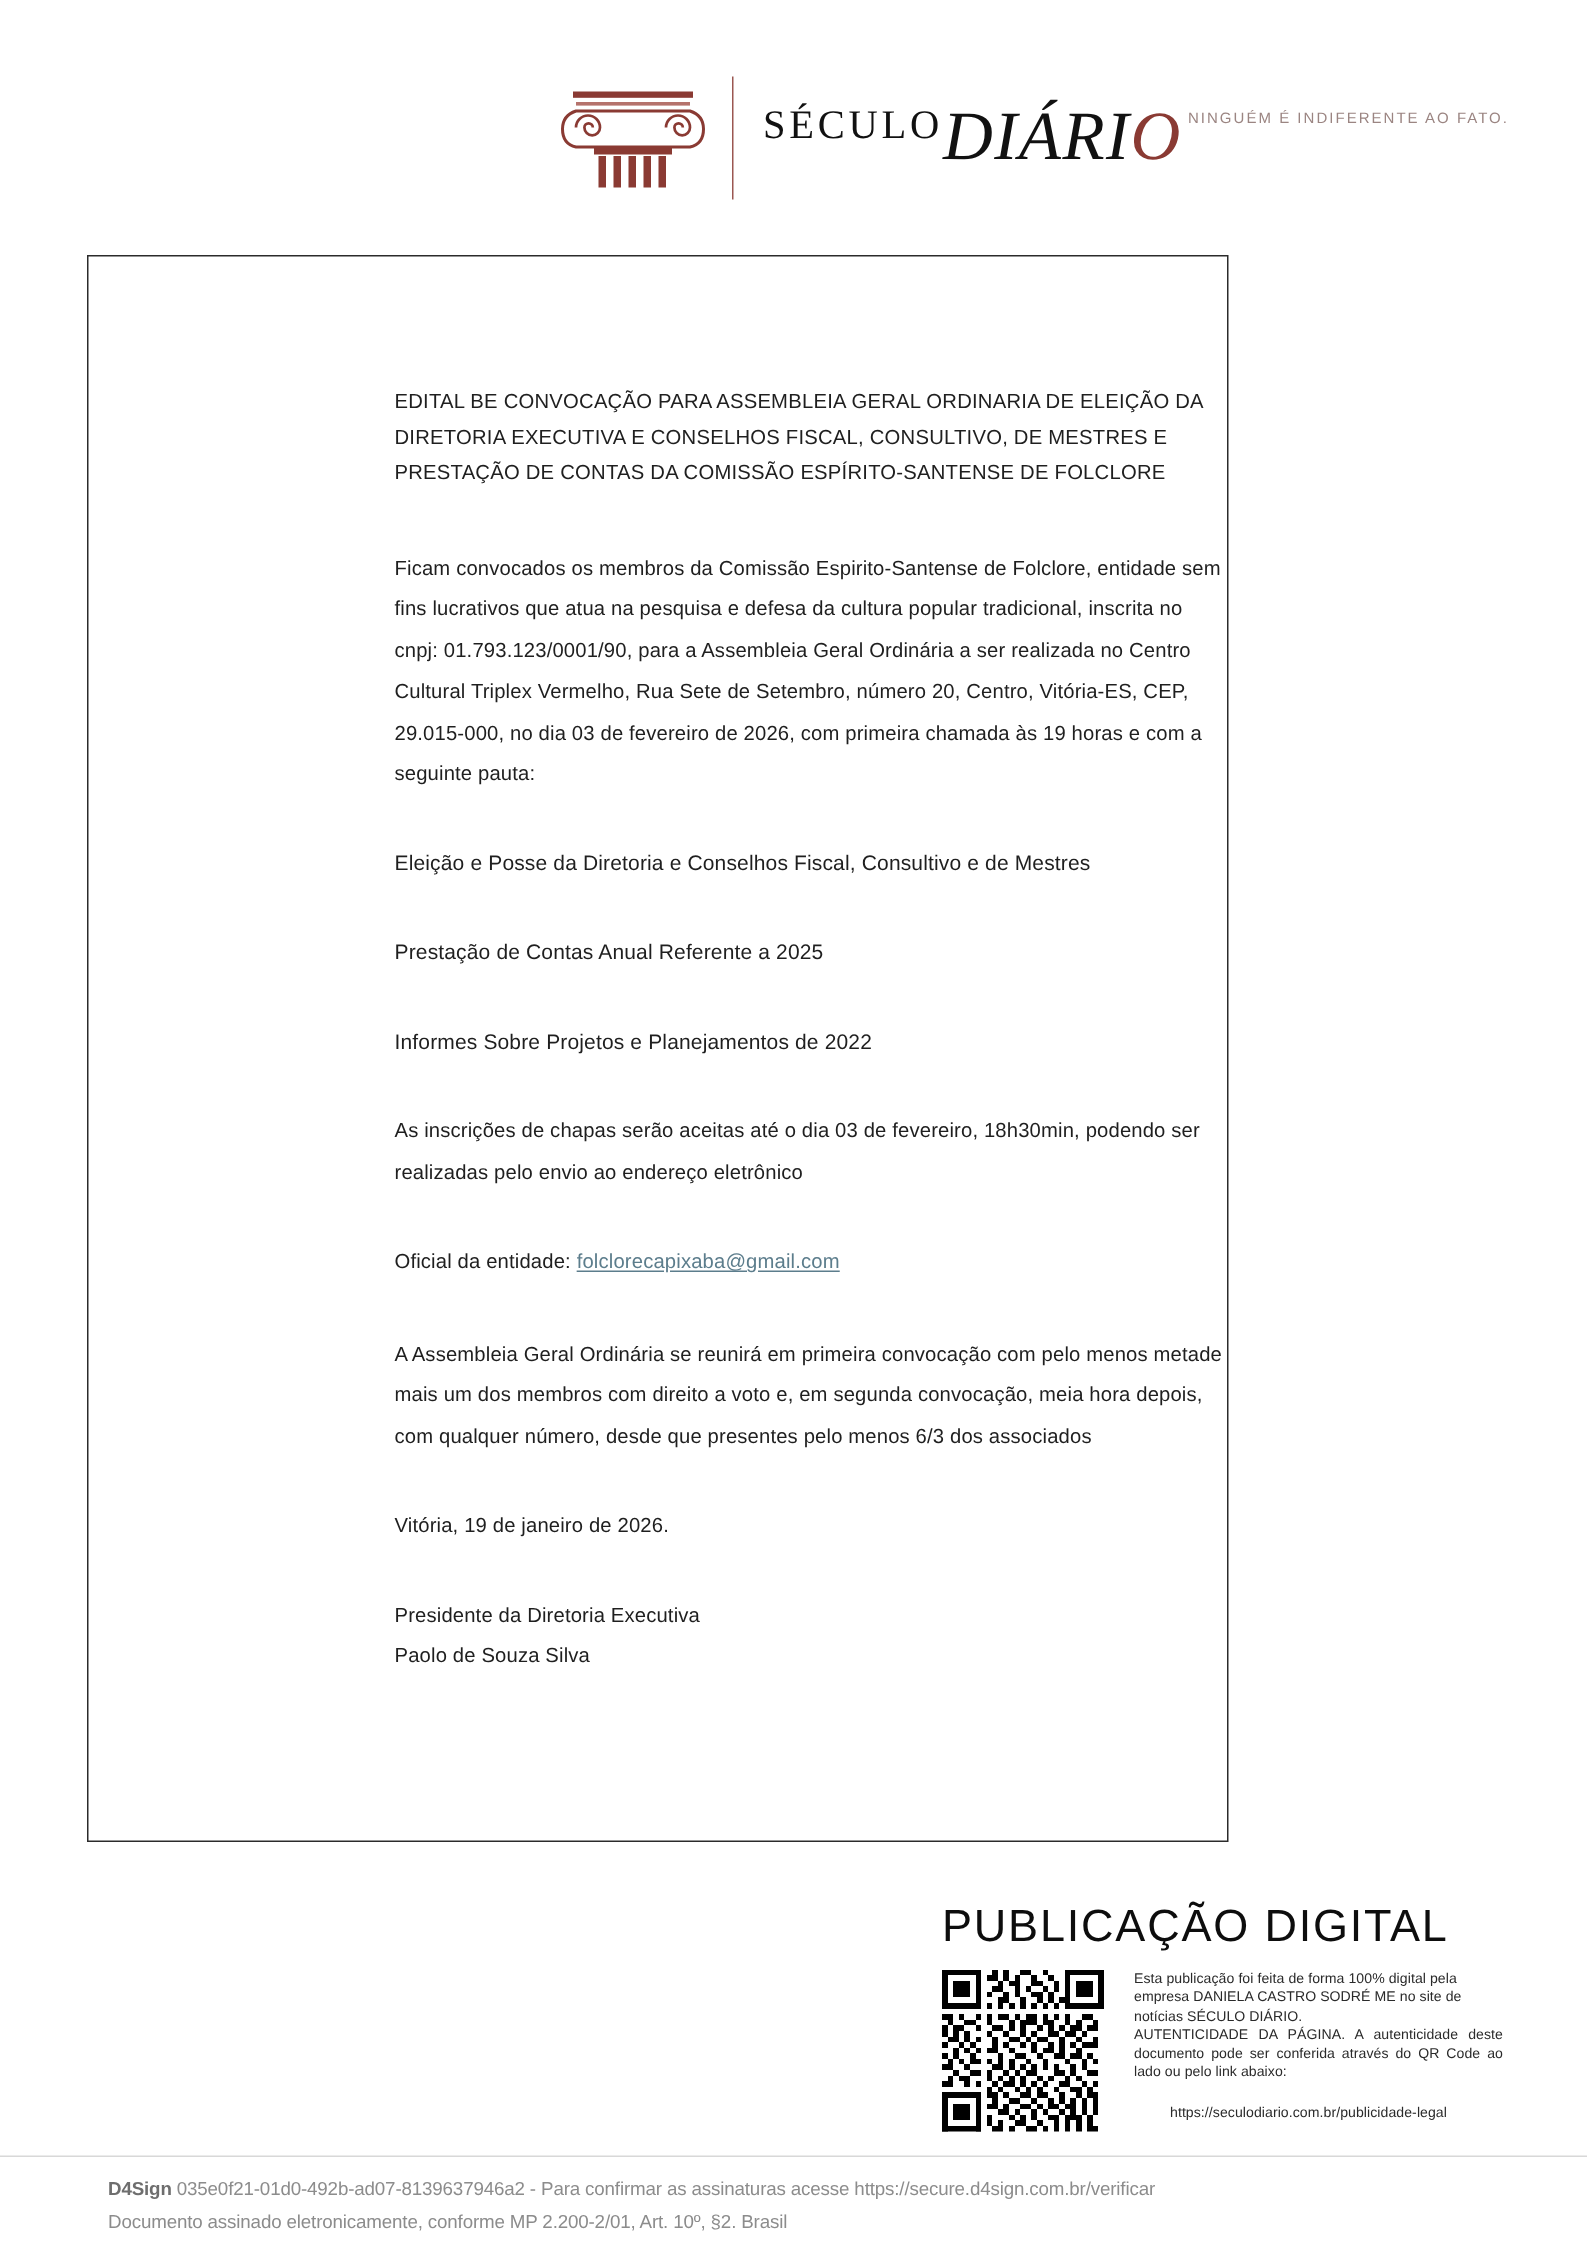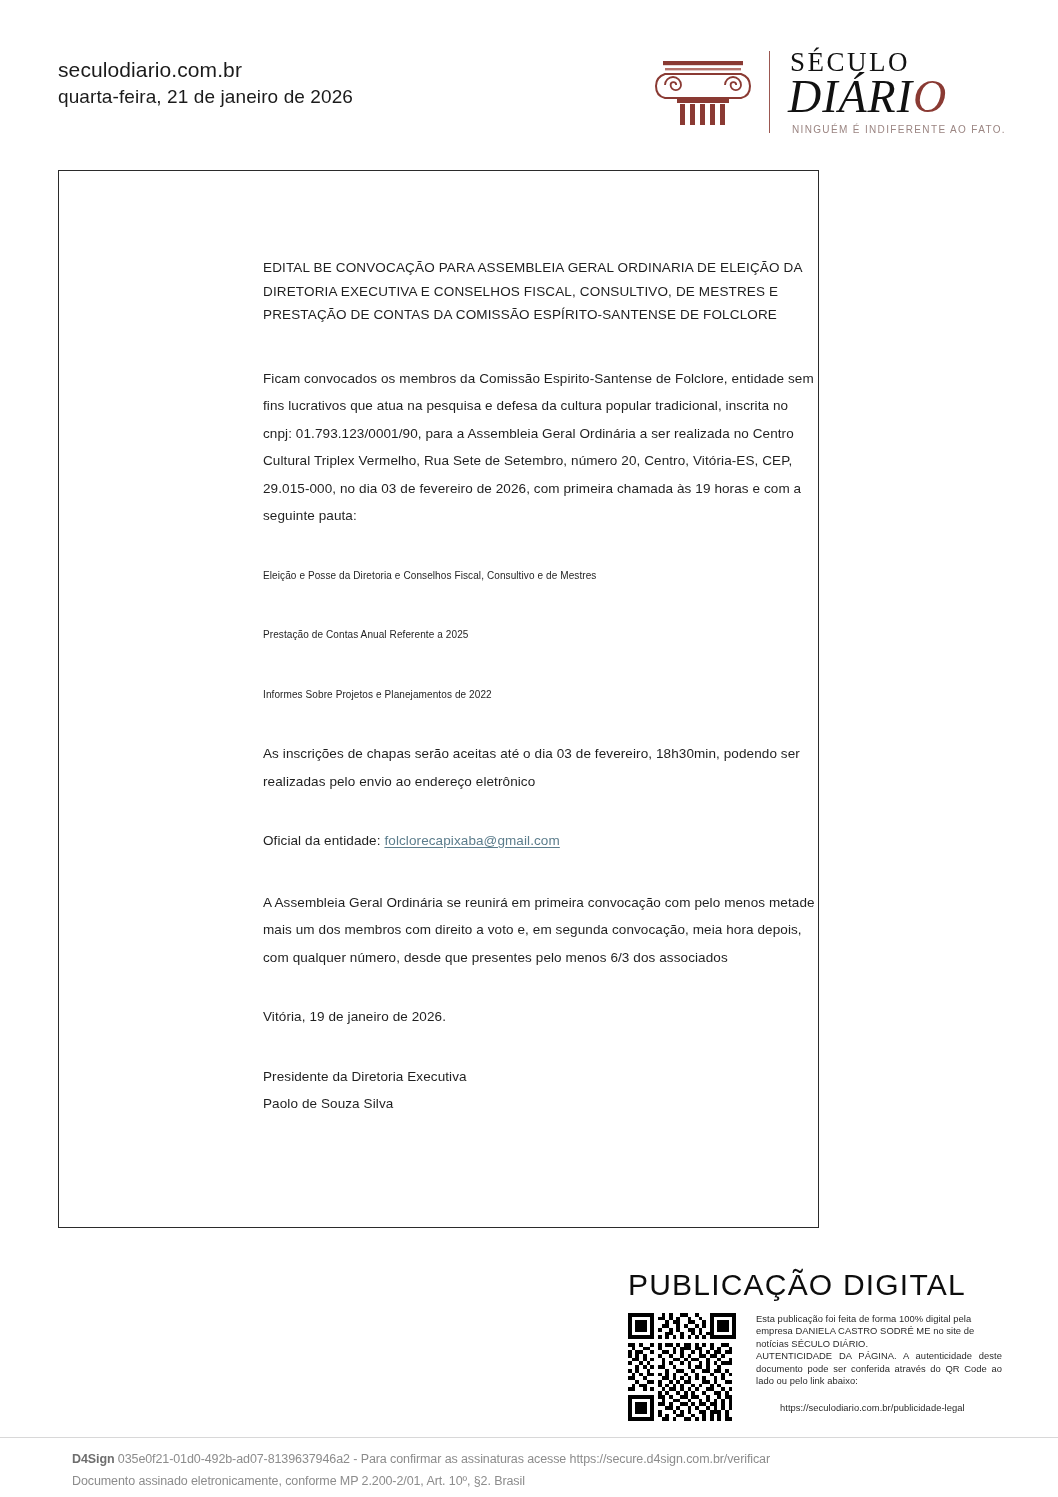--- a/index.html
+++ b/index.html
@@ -61,21 +61,20 @@
   }
   .brand-rule {
     width: 1px;
     height: 82px;
     background: #8a3a33;
     margin: 0 18px 0 14px;
     opacity: .85;
   }
   .brand-word {
     display: flex;
-    flex-direction: column;
     align-items: flex-start;
     line-height: 1;
   }
   .brand-seculo {
     font-family: "Liberation Serif", serif;
     font-size: 27px;
     letter-spacing: 2.5px;
     color: #111;
     margin-left: 2px;
   }
@@ -123,21 +122,21 @@
     margin: 0 0 38px 0;
   }
   .edital-p {
     font-size: 13.5px;
     line-height: 27.5px;
     color: #1f1f1f;
     letter-spacing: 0.1px;
     margin: 0 0 32px 0;
   }
   .agenda-item {
-    font-size: 10px;
+    font-size: 14px;
     line-height: 27.5px;
     color: #1f1f1f;
     letter-spacing: 0.1px;
     margin: 0 0 32px 0;
   }
   .email-line { margin-bottom: 34px; }
   .email-link {
     color: #5c7d8c;
     text-decoration: underline;
     text-underline-offset: 2px;
@@ -224,24 +223,20 @@
     color: #8c8c8c;
     white-space: nowrap;
     letter-spacing: -0.1px;
   }
 </style>
 </head>
 <body>
 
 <div class="masthead">
 
-  <div class="masthead-text">
-    <div class="site-name">seculodiario.com.br</div>
-    <div class="issue-date">quarta-feira, 21 de janeiro de 2026</div>
-  </div>
 
   <div class="brand">
     <svg class="brand-column" viewBox="0 0 104 80">
       <g fill="none" stroke="#8a3a33" stroke-width="2.2">
         <rect x="12" y="9" width="80" height="4.2" fill="#8a3a33" stroke="none"></rect>
         <rect x="14" y="16" width="76" height="2.4" fill="#b5736c" stroke="none"></rect>
         <path d="M14 22 Q5 25 5 34 Q5 44 14 46 L90 46 Q99 44 99 34 Q99 25 90 22 Z" fill="none" stroke="#8a3a33" stroke-width="2"></path>
         <path d="M22 33 m-8,0 a8,8 0 1,1 16,0 a5.2,5.2 0 1,1 -10.4,0 a2.8,2.8 0 1,1 5.6,0" fill="none" stroke="#8a3a33" stroke-width="1.8"></path>
         <path d="M82 33 m-8,0 a8,8 0 1,1 16,0 a5.2,5.2 0 1,1 -10.4,0 a2.8,2.8 0 1,1 5.6,0" fill="none" stroke="#8a3a33" stroke-width="1.8"></path>
         <rect x="26" y="46" width="52" height="5" fill="#8a3a33" stroke="none"></rect>

